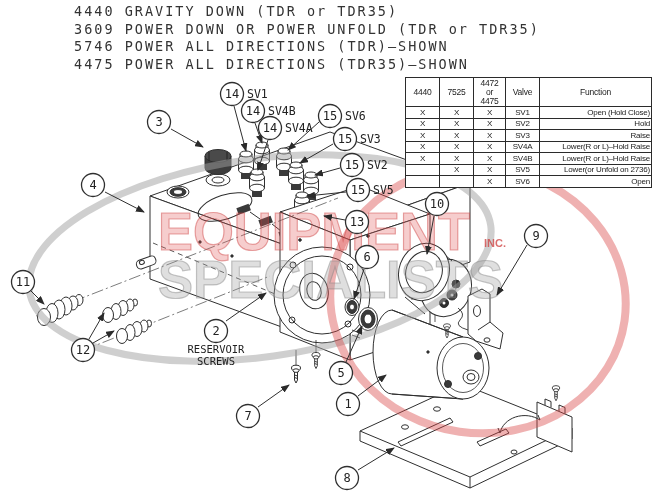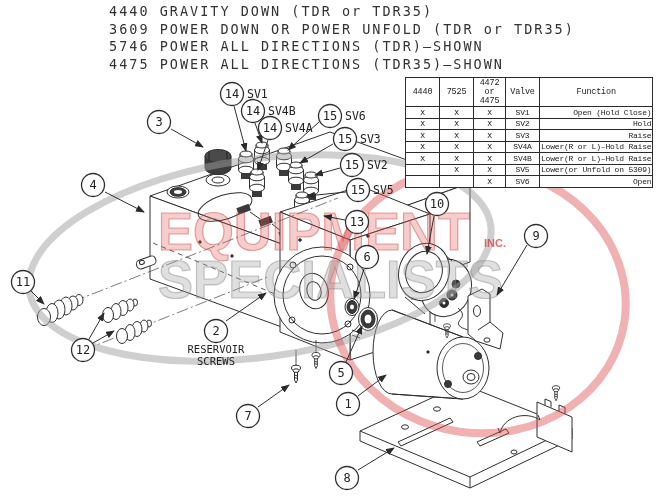--- a/index.html
+++ b/index.html
@@ -1,28 +1,28 @@
 <!DOCTYPE html>
 <html><head>
 <meta charset="utf-8">
 <style>
   html,body{margin:0;padding:0;background:#fff;}
   .stage{position:relative;width:665px;height:496px;background:#fff;overflow:hidden;
          font-family:"DejaVu Sans Mono",monospace;color:#2b2b2b;}
-  .titles{position:absolute;left:74px;top:3px;z-index:6;margin-left:35px;}
+  .titles{position:absolute;left:74px;top:3px;z-index:6;}
   .titles div{font-size:13.5px;line-height:17.5px;letter-spacing:2px;white-space:nowrap;color:#333;}
   svg{position:absolute;left:0;top:0;}
   #drawing{z-index:1;}
   #wmark{z-index:2;pointer-events:none;}
   #anno{z-index:4;}
   table.valves{position:absolute;left:405px;top:77px;z-index:6;border-collapse:collapse;background:#fff;
                table-layout:fixed;}
   table.valves th,table.valves td{border:1px solid #2b2b2b;font-weight:normal;color:#222;
                font-size:8px;letter-spacing:-0.2px;padding:0 1px;text-align:center;overflow:hidden;
-               font-family:Liberation Mono, monospace;}
+               font-family:Liberation Sans, sans-serif;}
   table.valves th{font-size:8.5px;white-space:pre-line;line-height:9px;height:28px;}
   table.valves td{height:10.5px;white-space:nowrap;}
   table.valves td.fn{text-align:right;}
   .c0{width:34px}.c1{width:34px}.c2{width:32px}.c3{width:34px}.c4{width:112px}
 </style>
 </head>
 <body>
 
 <div class="stage">
 
@@ -403,21 +403,21 @@
           <td>X</td>
           <td>X</td>
           <td>SV4B</td>
           <td class="fn">Lower(R or L)–Hold Raise</td>
         </tr>
         <tr>
           <td></td>
           <td>X</td>
           <td>X</td>
           <td>SV5</td>
-          <td class="fn">Lower(or Unfold on 5309)</td>
+          <td class="fn">Lower(or Unfold on 2736)</td>
         </tr>
         <tr>
           <td></td>
           <td></td>
           <td>X</td>
           <td>SV6</td>
           <td class="fn">Open</td>
         </tr>
       </tbody>
   </table>

